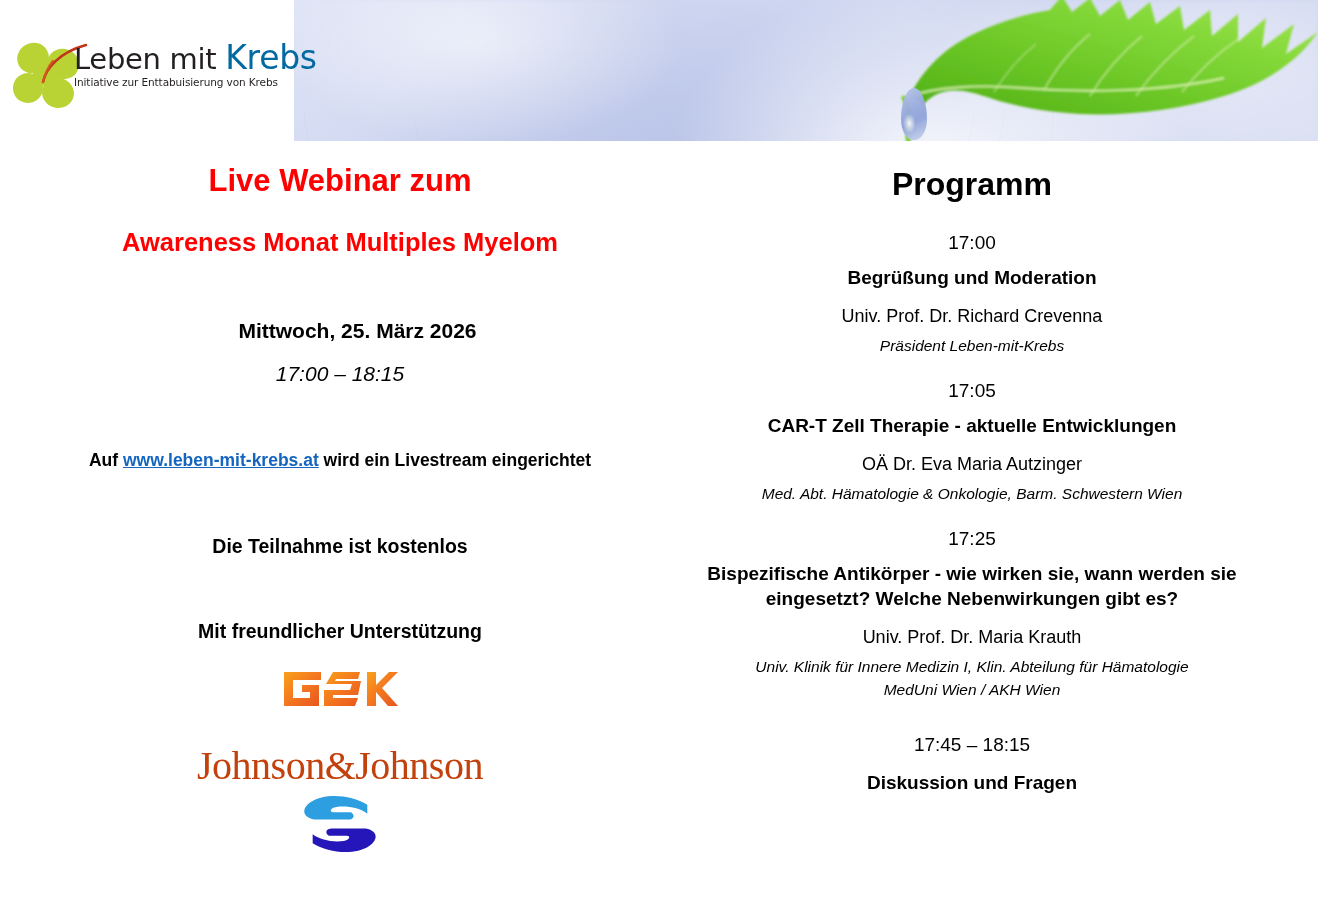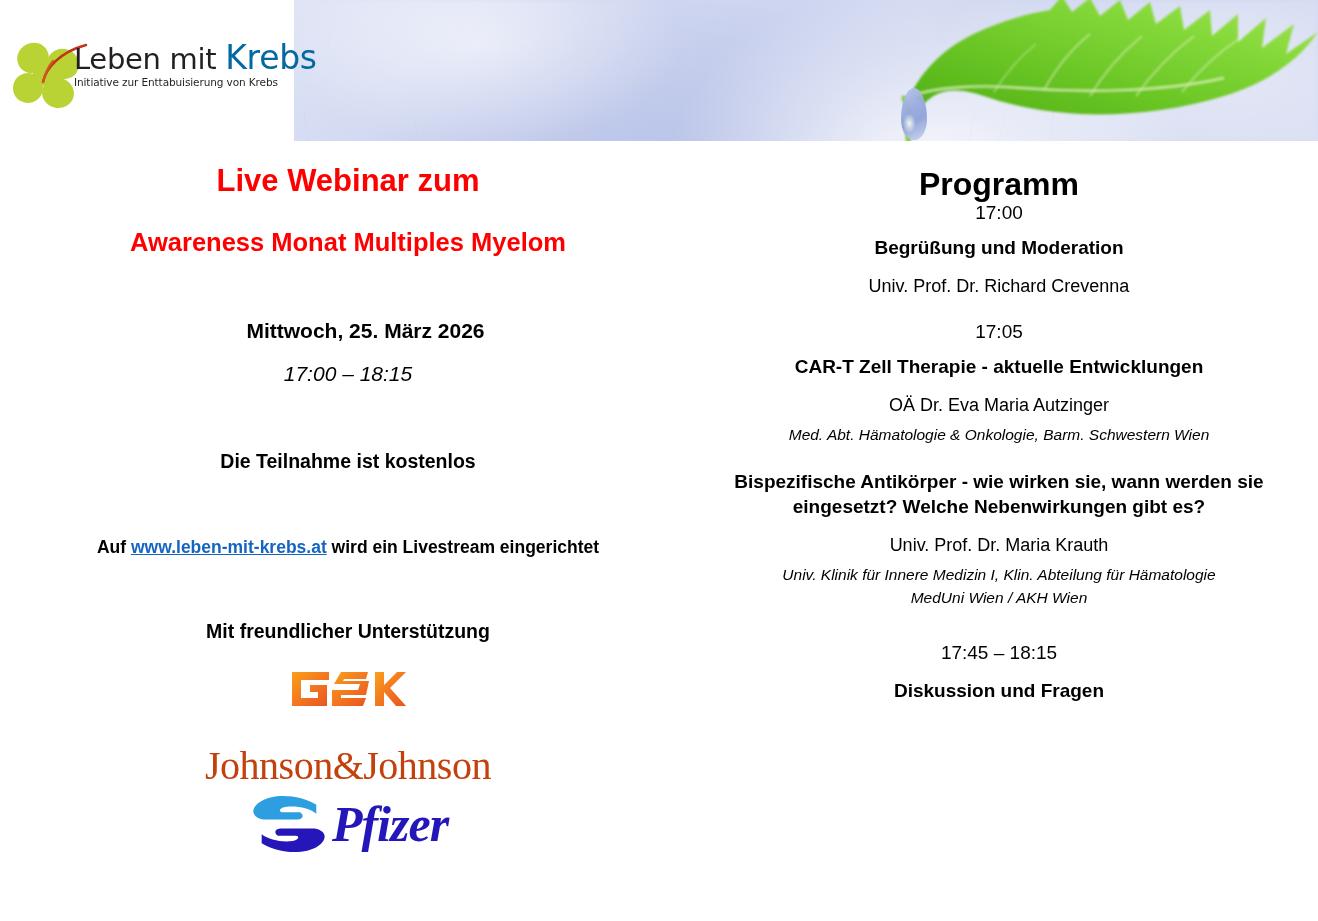--- a/index.html
+++ b/index.html
@@ -111,22 +111,22 @@
     letter-spacing: -0.1px;
     white-space: nowrap;
   }
 
   
   #body-cols {
     position: absolute;
     left: 0; top: 142px;
     width: 1318px; height: 779px;
   }
-  #col-left  { position: absolute; left: 8px;   top: 0; width: 680px;  height: 779px; }
-  #col-right { position: absolute; left: 680px; top: 0; width: 638px;  height: 779px; }
+  #col-left  { position: absolute; left: 0px;   top: 0; width: 680px;  height: 779px; }
+  #col-right { position: absolute; left: 653px; top: 0; width: 638px;  height: 779px; }
 
   .ctr { text-align: center; }
 
   
   #title-line1 {
     color: #FF0000;
     font-weight: bold;
     font-size: 31px;
     line-height: 34px;
     margin-top: 22px;
@@ -235,21 +235,21 @@
     margin-top: 15px;
   }
   .slot-affil {
     font-style: italic;
     font-size: 15.5px;
     line-height: 21px;
     margin-top: 8px;
   }
   .slot-affil.tight { margin-top: 2px; }
 
-  #slot-0 { }
+  #slot-0 { margin-top: 30px; }
   #slot-1 { margin-top: 24px; }
   #slot-2 { margin-top: 24px; }
   #slot-3 { margin-top: 34px; }
   #slot-3 .slot-topic { margin-top: 14px; }
 </style>
 </head>
 <body>
 
 <div id="header-band">
 
@@ -320,23 +320,23 @@
 <div id="body-cols">
 
   <div id="col-left">
 
     <div id="title-line1" class="ctr">Live Webinar zum</div>
     <div id="title-line2" class="ctr">Awareness Monat Multiples Myelom</div>
 
     <div id="event-date" class="ctr">Mittwoch, 25. März 2026</div>
     <div id="event-time" class="ctr">17:00 – 18:15</div>
 
+    <div id="stream-note" class="ctr"><span>Auf </span><a class="url" href="#">www.leben-mit-krebs.at</a><span> wird ein Livestream eingerichtet</span></div>
+
     <div id="free-note" class="ctr">Die Teilnahme ist kostenlos</div>
-
-    <div id="stream-note" class="ctr"><span>Auf </span><a class="url" href="#">www.leben-mit-krebs.at</a><span> wird ein Livestream eingerichtet</span></div>
 
     <div id="support-note" class="ctr">Mit freundlicher Unterstützung</div>
 
     <div id="sponsors">
 
       <svg id="gsk-logo" viewBox="0 0 232 80">
         <defs>
           <linearGradient id="gskGrad" x1="0" y1="0" x2="1" y2="1">
             <stop offset="0%" stop-color="#f9a11b"></stop>
             <stop offset="45%" stop-color="#f47b20"></stop>
@@ -362,43 +362,44 @@
                    C74 36, 76 30, 70 26 L46 26 C40 26, 42 20, 50 19
                    C64 17, 82 20, 92 28 Z" fill="#2d9fe0"></path>
           <path d="M18 68 C40 82, 76 84, 94 72 C108 63, 106 51, 90 48 L44 48
                    C36 48, 34 54, 40 58 L64 58 C70 58, 68 64, 60 65
                    C46 67, 28 64, 18 56 Z" fill="#2416b8"></path>
           <path d="M92 28 C96 31, 99 35, 100 40 C101 45, 99 50, 90 48 L66 48
                    C74 46, 78 40, 70 36 L20 36 C28 34, 30 30, 24 26
                    C32 20, 40 18, 50 19 L46 26 L70 26 C76 30, 74 36, 66 36
                    L90 36 Z" fill="#2416b8" opacity="0"></path>
         </svg>
-        <div id="pfizer-word">Pfizer</div>
       </div>
     </div>
   </div>
 
   <div id="col-right">
 
     <div id="programm-title" class="ctr">Programm</div>
 
     <div class="slot" id="slot-0">
       <div class="slot-time">17:00</div>
       <div class="slot-topic">Begrüßung und Moderation</div>
       <div class="slot-speaker">Univ. Prof. Dr. Richard Crevenna</div>
+      <div class="slot-affil">Präsident Leben-mit-Krebs</div>
     </div>
 
     <div class="slot" id="slot-1">
       <div class="slot-time">17:05</div>
       <div class="slot-topic">CAR-T Zell Therapie - aktuelle Entwicklungen</div>
       <div class="slot-speaker">OÄ Dr. Eva Maria Autzinger</div>
       <div class="slot-affil">Med. Abt. Hämatologie &amp; Onkologie, Barm. Schwestern Wien</div>
     </div>
 
     <div class="slot" id="slot-2">
+      <div class="slot-time">17:25</div>
       <div class="slot-topic">Bispezifische Antikörper -  wie wirken sie, wann werden sie eingesetzt? Welche Nebenwirkungen gibt es?</div>
       <div class="slot-speaker">Univ. Prof. Dr. Maria Krauth</div>
       <div class="slot-affil">Univ. Klinik für Innere Medizin I, Klin. Abteilung für Hämatologie</div>
       <div class="slot-affil tight">MedUni Wien / AKH Wien</div>
     </div>
 
     <div class="slot" id="slot-3">
       <div class="slot-time">17:45 – 18:15</div>
       <div class="slot-topic">Diskussion und Fragen</div>
     </div>

